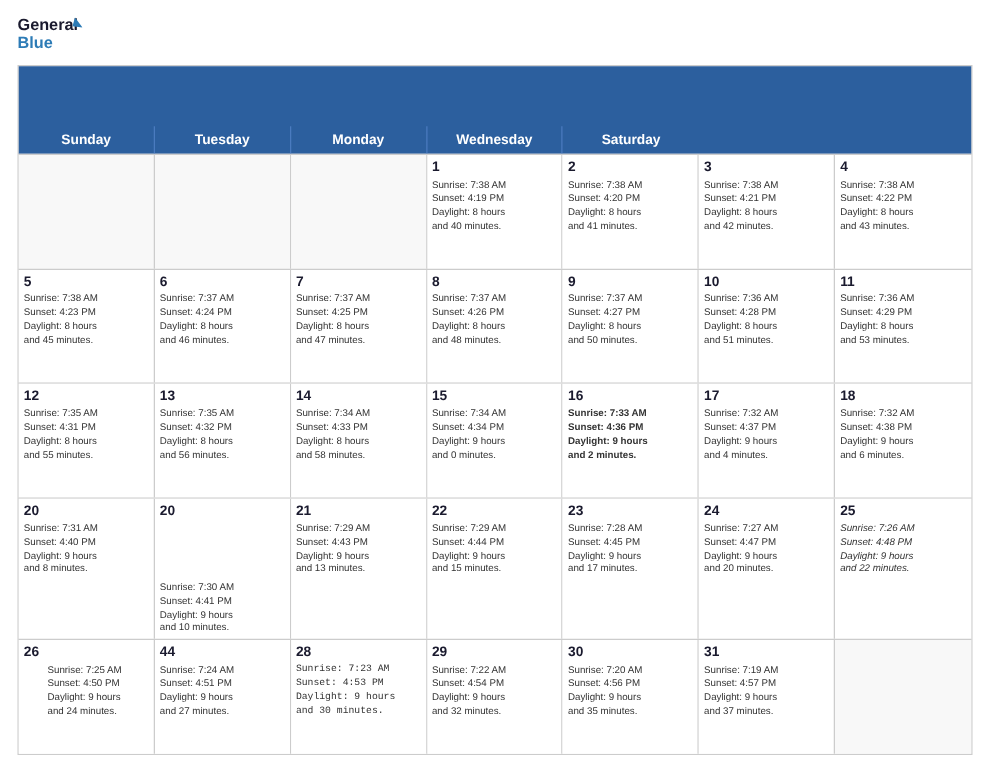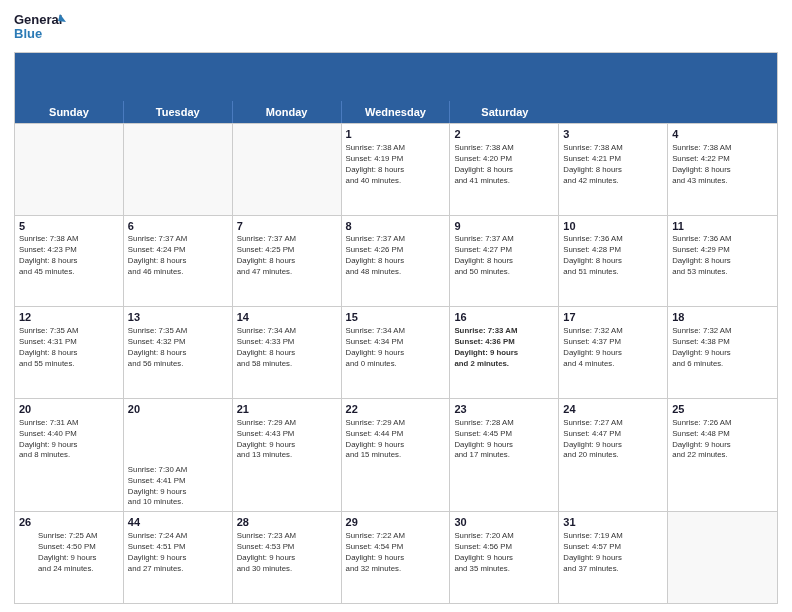--- a/index.html
+++ b/index.html
@@ -298,21 +298,21 @@
           </div>
           <div class="cal-cell">
             <span class="day-num">24</span>
             <div class="day-info" style="white-space: pre-line;">Sunrise: 7:27 AM
 Sunset: 4:47 PM
 Daylight: 9 hours
 and 20 minutes.</div>
           </div>
           <div class="cal-cell">
             <span class="day-num">25</span>
-            <div class="day-info" style="white-space: pre-line;">Sunrise: 7:26 AM
+            <div class="day-info" style="white-space: pre-line; font-style: italic;">Sunrise: 7:26 AM
 Sunset: 4:48 PM
 Daylight: 9 hours
 and 22 minutes.</div>
           </div>
         </div>
         <div class="cal-week">
           <div class="cal-cell">
             <span class="day-num">26</span>
             <div class="day-info" style="white-space: pre-line; margin-left: 19px;">Sunrise: 7:25 AM
 Sunset: 4:50 PM
@@ -321,21 +321,21 @@
           </div>
           <div class="cal-cell">
             <span class="day-num">44</span>
             <div class="day-info" style="white-space: pre-line;">Sunrise: 7:24 AM
 Sunset: 4:51 PM
 Daylight: 9 hours
 and 27 minutes.</div>
           </div>
           <div class="cal-cell">
             <span class="day-num">28</span>
-            <div class="day-info" style="white-space: pre-line;">Sunrise: 7:23 AM
+            <div class="day-info" style="white-space: pre-line; font-family: Liberation Mono, monospace;">Sunrise: 7:23 AM
 Sunset: 4:53 PM
 Daylight: 9 hours
 and 30 minutes.</div>
           </div>
           <div class="cal-cell">
             <span class="day-num">29</span>
             <div class="day-info" style="white-space: pre-line;">Sunrise: 7:22 AM
 Sunset: 4:54 PM
 Daylight: 9 hours
 and 32 minutes.</div>

